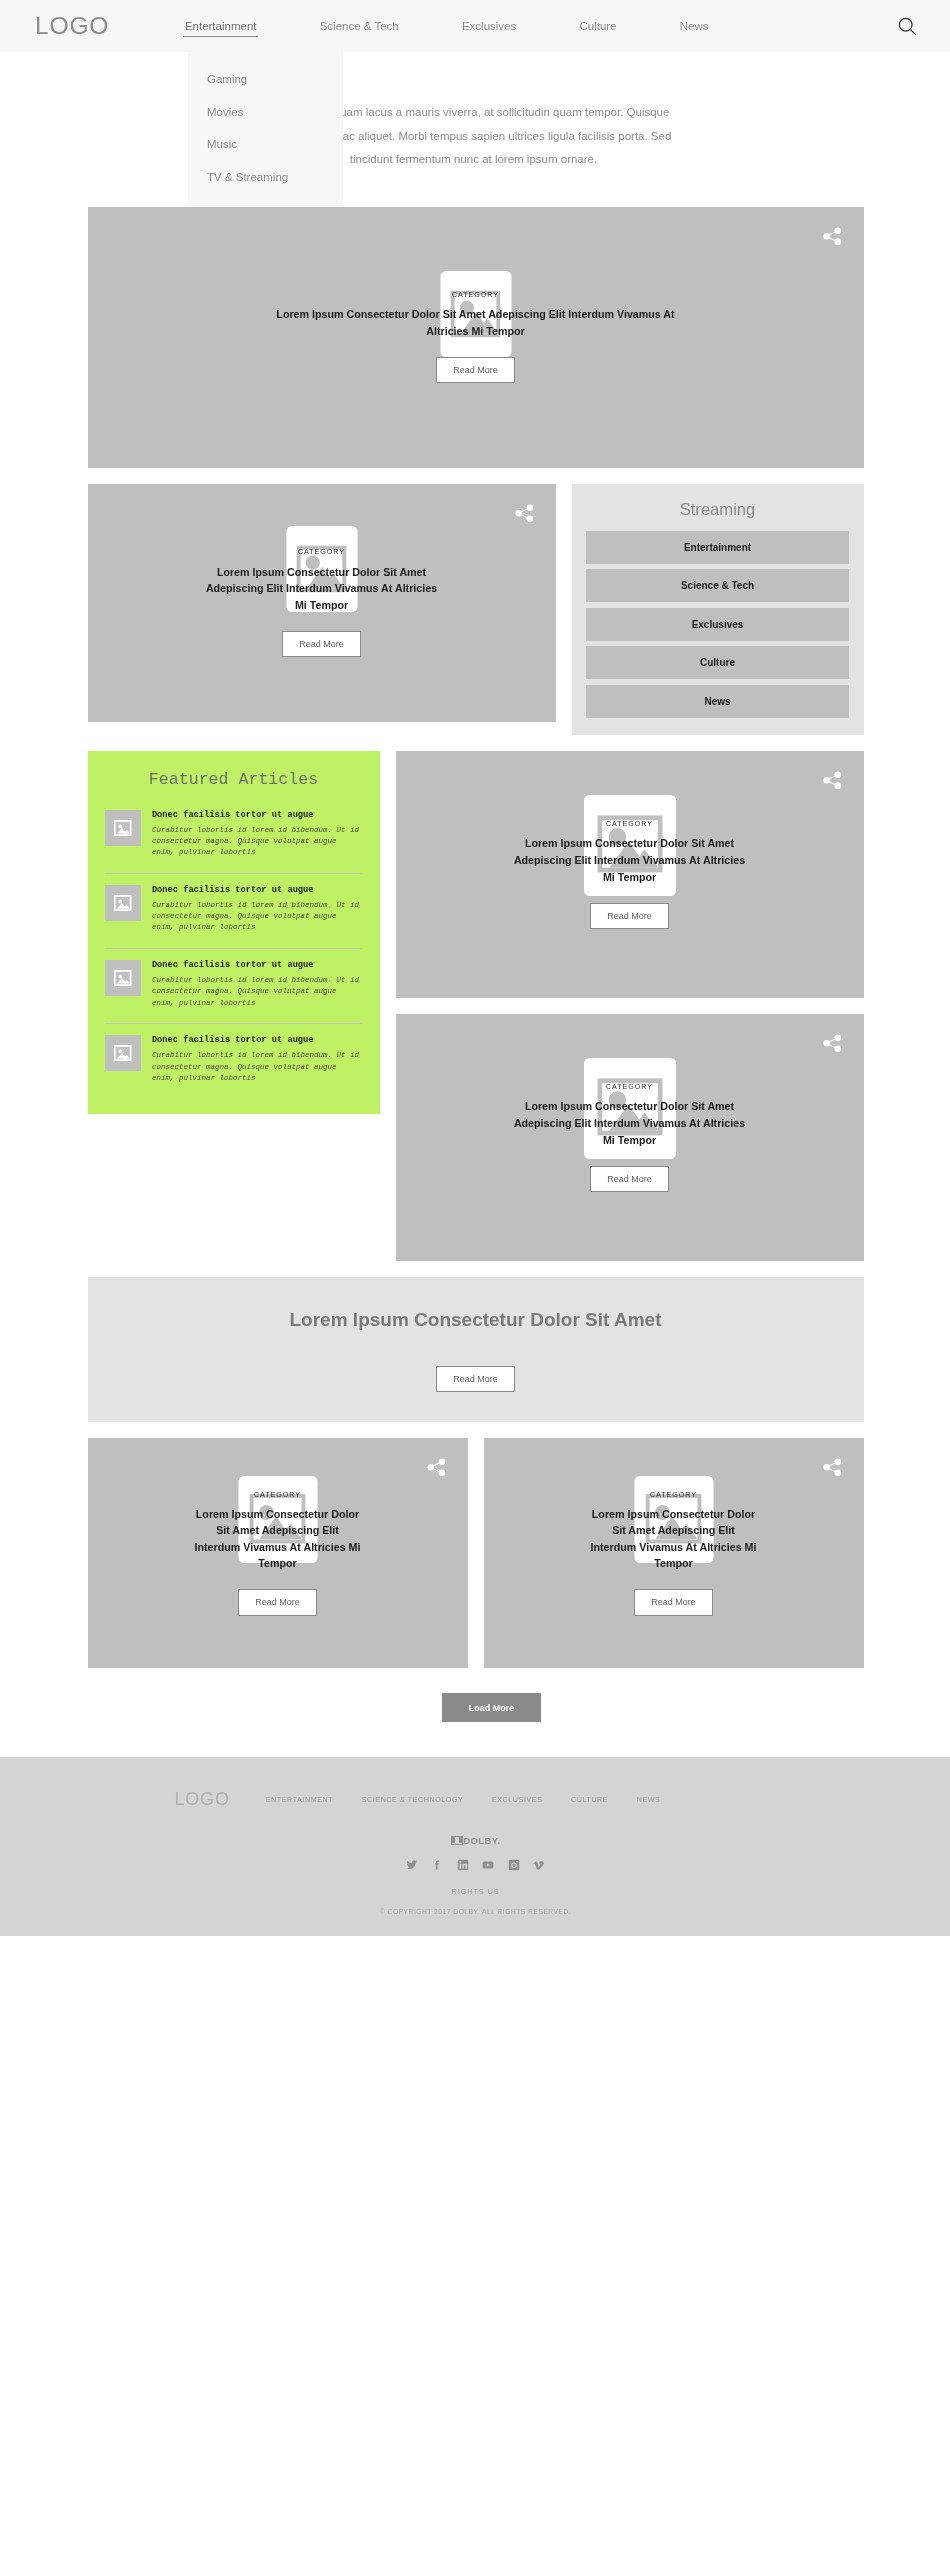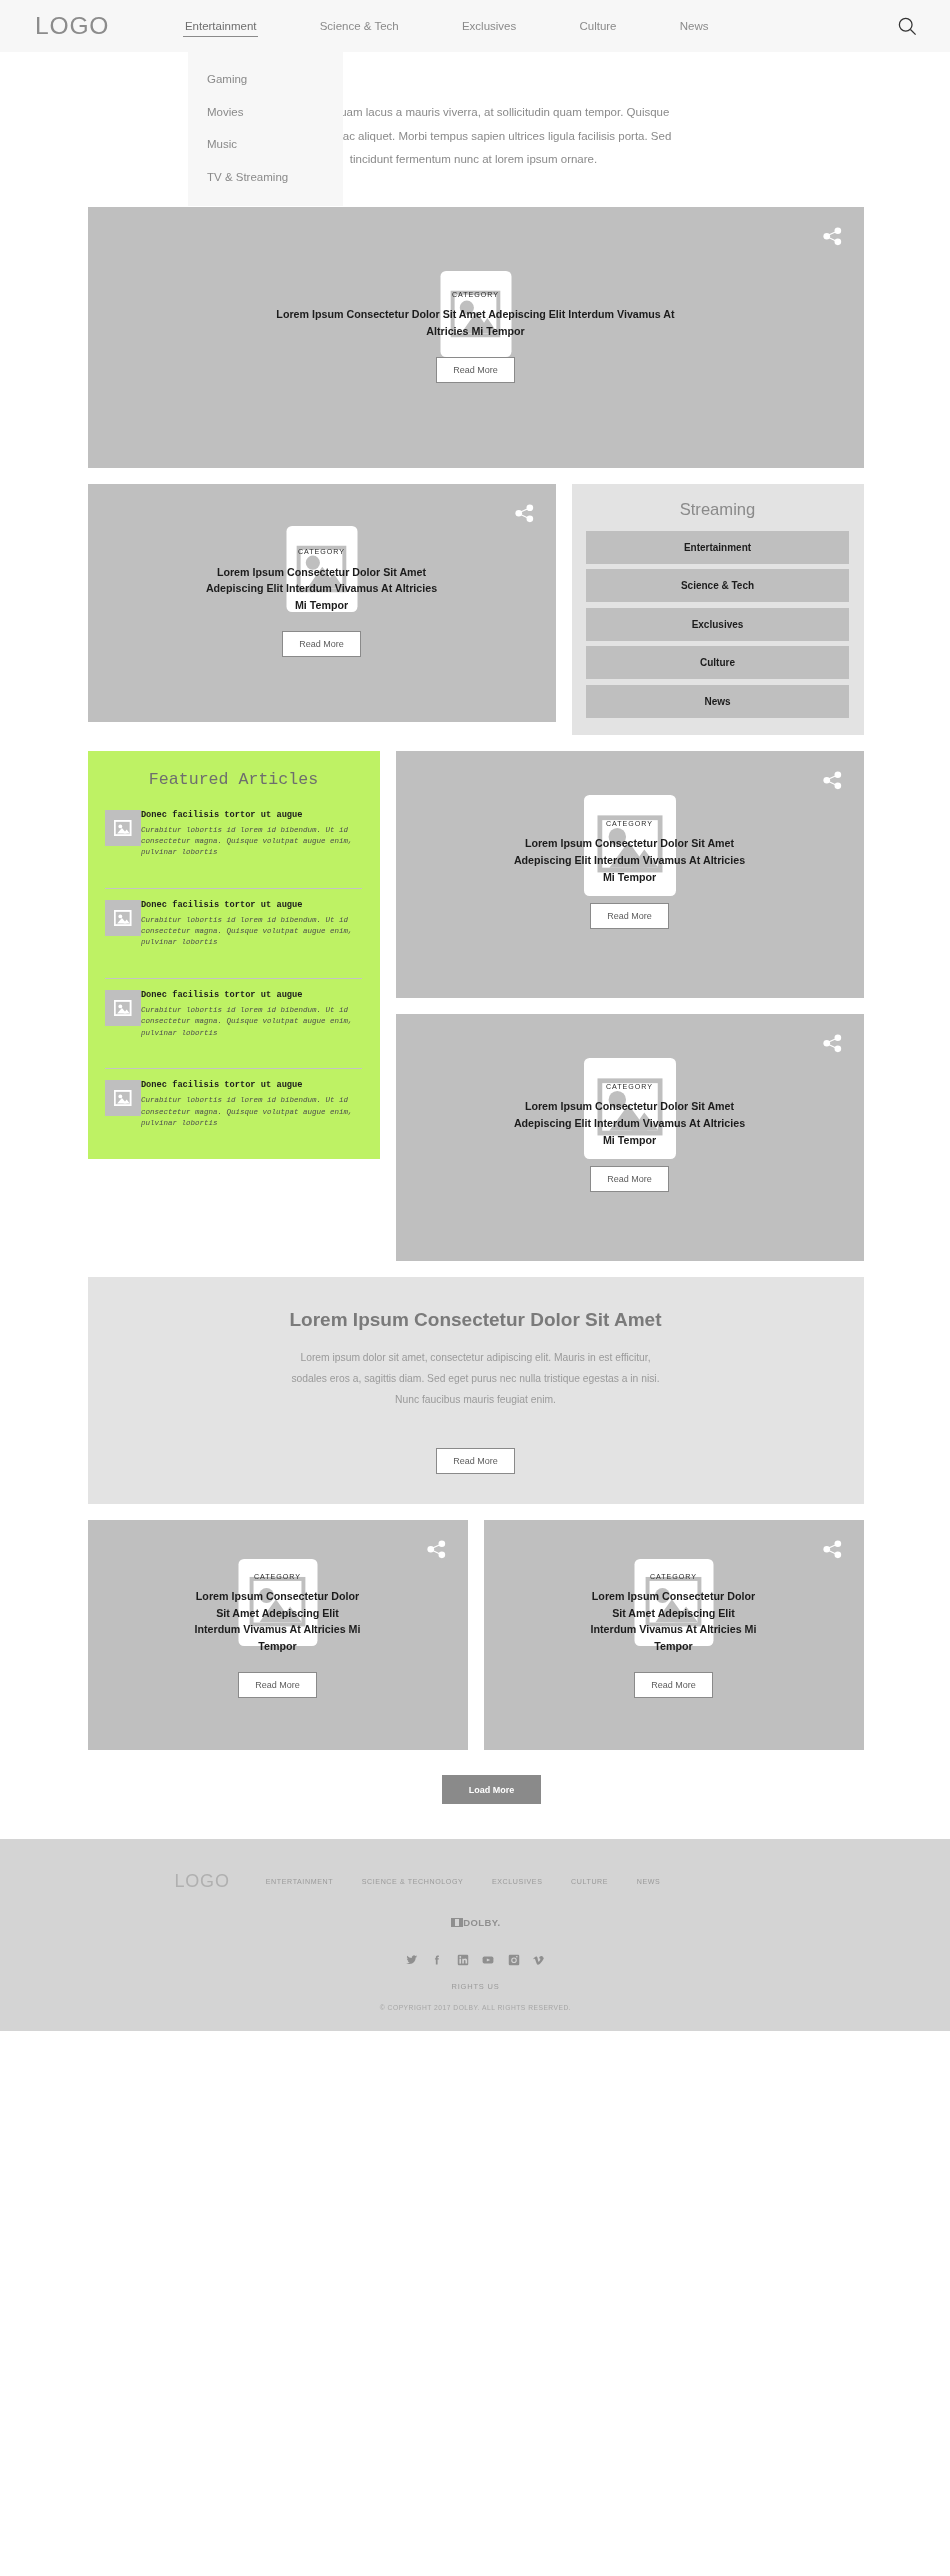--- a/index.html
+++ b/index.html
@@ -223,23 +223,23 @@
   }
   .featured h2 {
     text-align: center;
     font-size: 16.6px;
     color: #6e6e6e;
     font-weight: 400;
     margin-bottom: 20.6px;
   }
   .fa-item {
     display: flex;
+    gap: 11px;
     padding: 11px 0 14.3px 0;
     border-top: 0.8px solid #c4c4c4;
-    margin-top: 15px;
   }
   .fa-item:first-of-type { border-top: none; padding-top: 0; }
   .fa-thumb {
     flex: 0 0 36px;
     height: 36px;
     background: #bfbfbf;
     display: flex;
     align-items: center;
     justify-content: center;
   }
@@ -317,21 +317,21 @@
     font-size: 7.1px;
     letter-spacing: 0.6px;
     color: #9a9a9a;
     white-space: nowrap;
     cursor: pointer;
   }
   .dolby {
     display: inline-flex;
     align-items: center;
     gap: 0;
-    margin-bottom: 26px;
+    margin-bottom: 13px;
   }
   .dolby-mark {
     width: 12.7px; height: 9.5px;
     border: 1.3px solid #8f8f8f;
     position: relative;
   }
   .dolby-mark::before, .dolby-mark::after {
     content: ""; position: absolute; top: 0; width: 3.2px; height: 6.7px;
     background: #8f8f8f;
   }
@@ -562,21 +562,20 @@
           <div class="card-title" style="width:261px;">Lorem Ipsum Consectetur Dolor Sit Amet Adepiscing Elit Interdum Vivamus At Altricies Mi Tempor</div>
           <button class="read-more">Read More</button>
         </div>
       </div>
     </div>
   </div>
 
   <div class="wrap" style="margin-top:16px;">
     <div class="banner">
       <h2>Lorem Ipsum Consectetur Dolor Sit Amet</h2>
-      <p>Lorem ipsum dolor sit amet, consectetur adipiscing elit. Mauris in est efficitur, sodales eros a, sagittis diam. Sed eget purus nec nulla tristique egestas a in nisi. Nunc faucibus mauris feugiat enim.</p>
       <button class="read-more">Read More</button>
     </div>
   </div>
 
   <div class="wrap row" style="margin-top:16px;">
     <div class="card" style="flex:1;height:230px;">
       <div class="share-icon">
         <svg width="20.6" height="20.6" viewBox="0 0 26 26">
           <circle cx="6" cy="13" r="4.2" fill="#fff"></circle>
           <circle cx="20" cy="6" r="4.2" fill="#fff"></circle>

